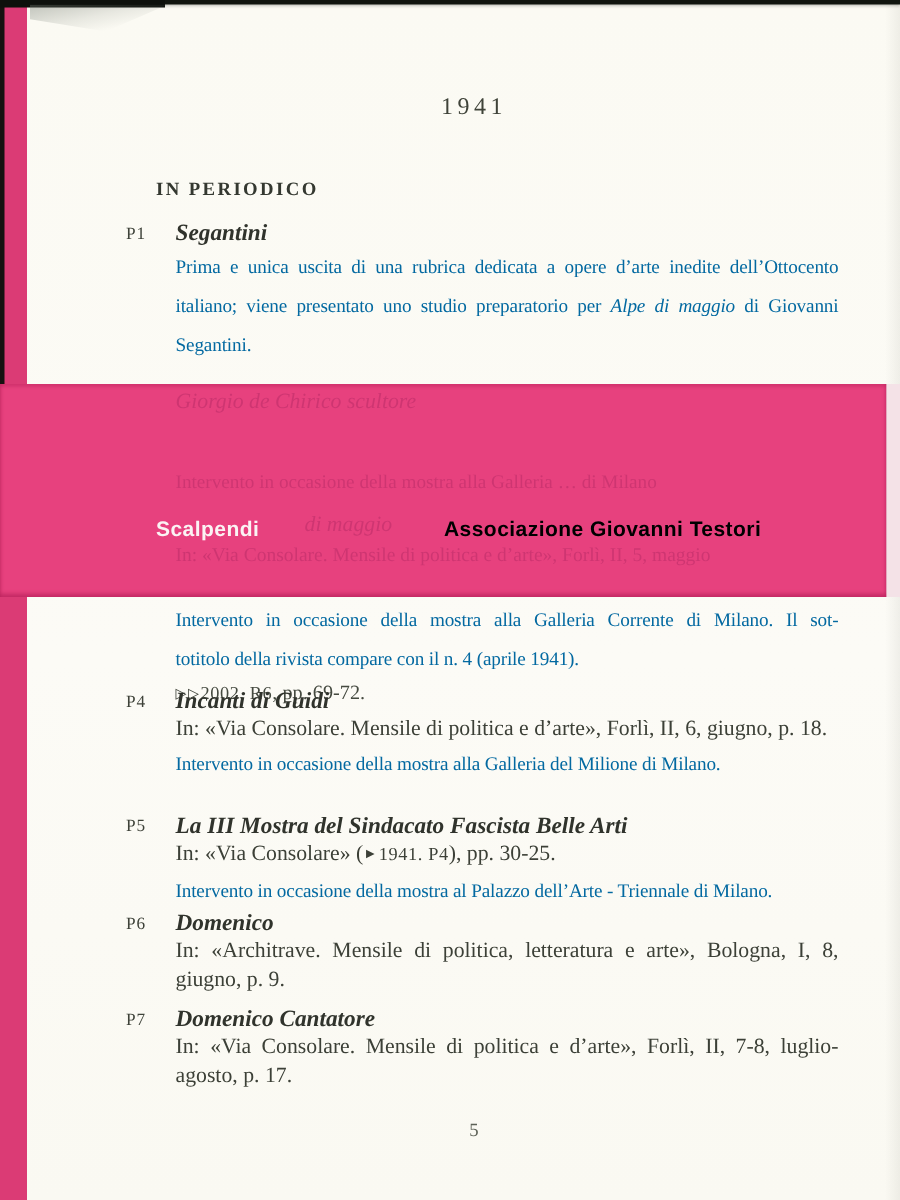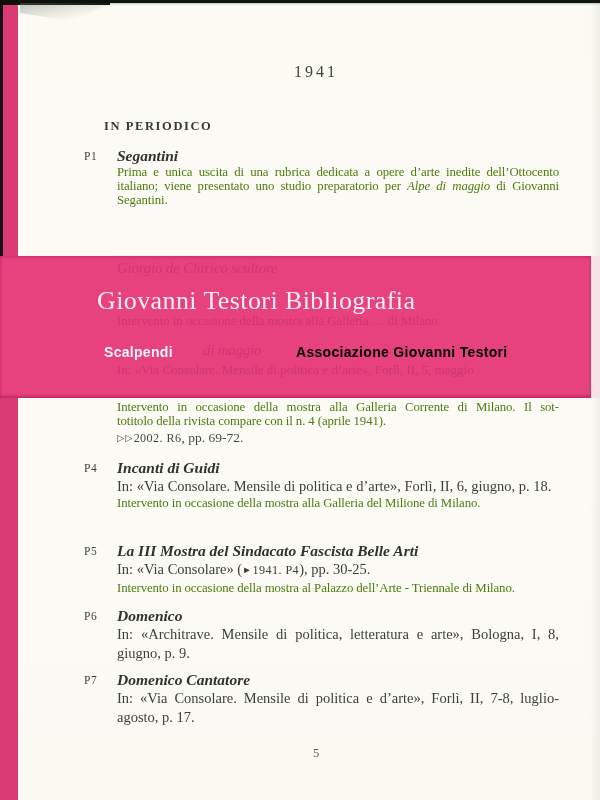--- a/index.html
+++ b/index.html
@@ -23,21 +23,21 @@
   
   .year{position:absolute;left:86px;top:63px;width:460px;text-align:center;
     font-size:16px;letter-spacing:3px;color:#3f4339;}
   .section{position:absolute;left:104px;top:119px;font-size:12.5px;font-weight:700;
     letter-spacing:1.6px;color:#343830;}
   .entry{position:absolute;left:84px;width:475px;}
   .entry-label{position:absolute;left:0;top:3.5px;font-size:11.5px;letter-spacing:.6px;color:#3e4239;}
   .entry-body{margin-left:33px;width:442px;}
   .entry-title{font-style:italic;font-weight:700;font-size:15.5px;line-height:19px;color:#30332c;}
   .entry-ref{margin:0;font-size:14.5px;line-height:18.6px;color:#3c4037;text-align:justify;}
-  .entry-note{margin:0;font-size:12.8px;line-height:14px;color:#4d7c0f;text-align:justify;letter-spacing:-0.1px;}
+  .entry-note{margin:0;font-size:12.8px;line-height:26px;color:#0369a1;text-align:justify;letter-spacing:-0.1px;}
   .jline{text-align:justify;text-align-last:justify;}
   .jline-last{text-align:left;text-align-last:left;}
   .entry-xref{margin:0;font-size:13.5px;line-height:19px;color:#454a40;}
   .seg-italic{font-style:italic;}
   .seg-marker{font-size:9.5px;letter-spacing:1px;position:relative;top:-1.5px;color:#3c4037;}
   .seg-smallcaps{font-size:12.2px;letter-spacing:.4px;}
   .pageno{position:absolute;left:86px;top:746px;width:460px;text-align:center;
     font-size:12.5px;color:#5d6157;}
 
   
@@ -111,21 +111,20 @@
 
   <div class="pageno">5</div>
 
   <div class="band" id="band" style="background: rgb(231, 65, 126);">
     <div id="ghosts">
         <div class="ghost" style="left: 117px; top: 4px; font-size: 14.5px; font-style: italic;">Giorgio de Chirico scultore</div>
         <div class="ghost" style="left: 117px; top: 58px; font-size: 12.8px;">Intervento in occasione della mostra alla Galleria … di Milano</div>
         <div class="ghost" style="left: 203px; top: 86px; font-size: 14.5px; font-style: italic;">di maggio</div>
         <div class="ghost" style="left: 117px; top: 106px; font-size: 13px;">In: «Via Consolare. Mensile di politica e d’arte», Forlì, II, 5, maggio</div>
       </div>
-    <div class="band-title">Giovanni Testori Bibliografia</div>
     <div class="band-pub">Scalpendi</div>
     <div class="band-assoc">Associazione Giovanni Testori</div>
   </div>
   <div class="band-bleed"></div>
 
   <div class="side-strip"></div>
   <div class="side-sliver"></div>
   <div class="top-edge"></div>
   <div class="top-edge-left"></div>
   <div class="corner-smudge"></div>

